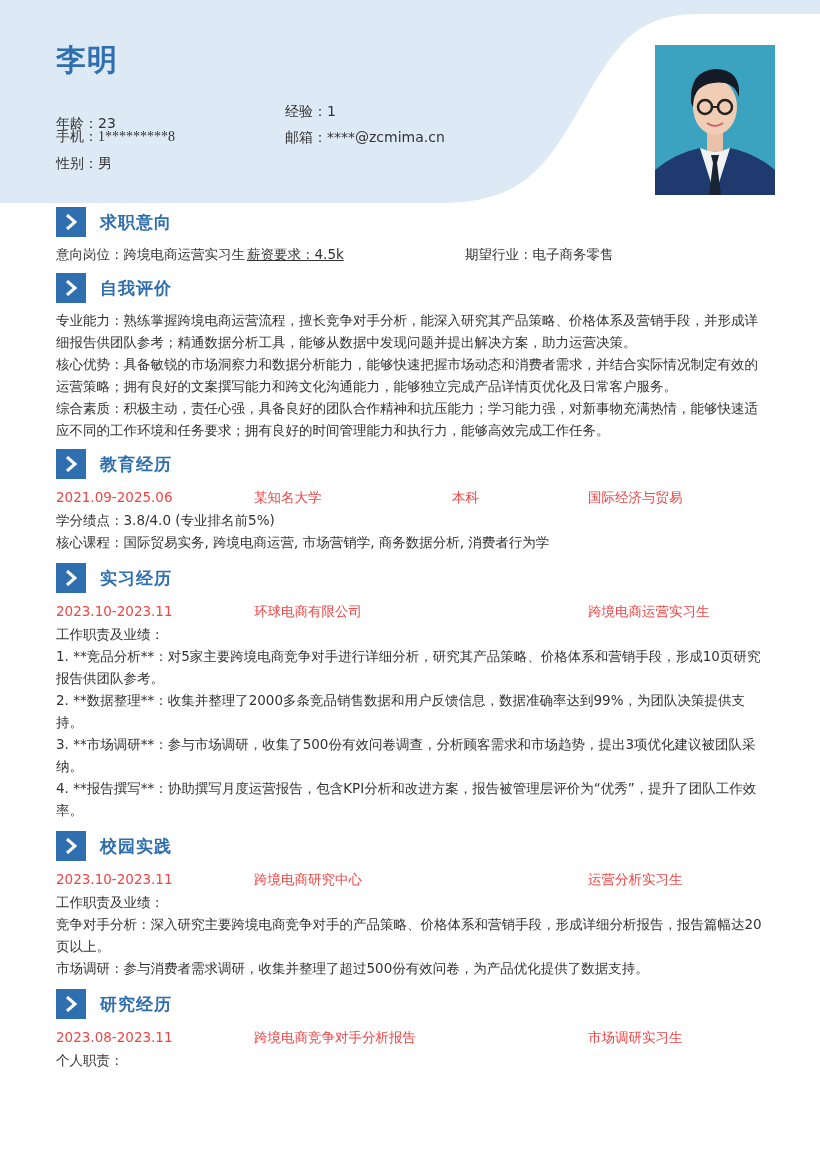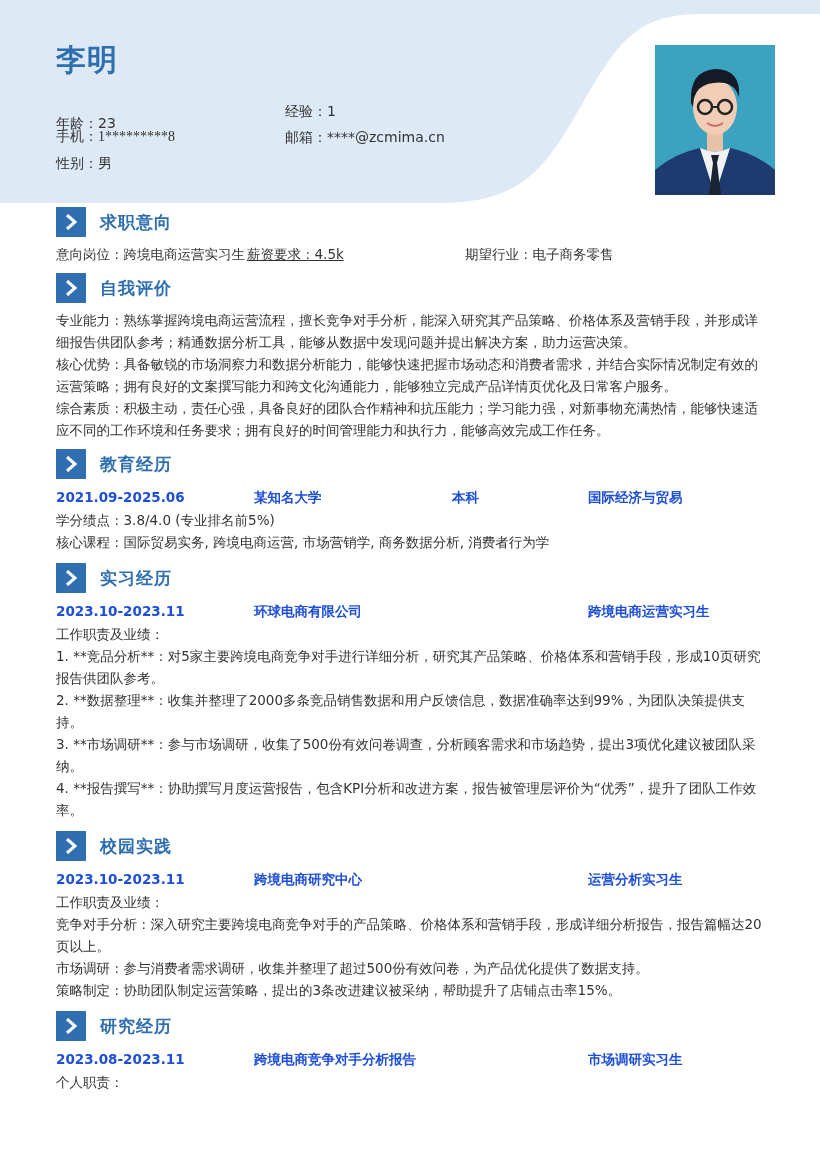--- a/index.html
+++ b/index.html
@@ -11,21 +11,21 @@
   .name { position: absolute; left: 56px; top: 40px; font-size: 30px; font-weight: bold; color: #2f6fb0; letter-spacing: 1px; }
   .info-row { position: absolute; font-size: 14px; color: #333; line-height: 20px; }
   .photo { position: absolute; left: 655px; top: 45px; width: 120px; height: 150px; background: #3aa0bd; overflow: hidden; }
 
   .content { position: absolute; left: 56px; top: 203px; width: 710px; z-index: 1; }
   .section { margin-bottom: 6px; }
   .sec-head { display: flex; align-items: center; height: 30px; margin-top: 4px; margin-bottom: 6px; }
   .sec-icon { width: 30px; height: 30px; background: #2f6fb0; display: flex; align-items: center; justify-content: center; }
   .sec-title { margin-left: 14px; font-size: 17px; font-weight: bold; color: #2f6fb0; letter-spacing: 1px; }
   .para { font-size: 13.5px; line-height: 22px; color: #333; }
-  .row-head { display: flex; font-size: 13.5px; font-weight: bold; color: #1d4ed8; line-height: 24px; }
+  .row-head { display: flex; font-size: 13.5px; font-weight: normal; color: #ef4444; line-height: 24px; }
   .c1 { width: 198px; }
   .c2 { width: 198px; }
   .c3 { width: 136px; }
   .c2w { width: 334px; }
   .intent { display: flex; font-size: 13.5px; line-height: 22px; margin-top: 2px; margin-bottom: 8px; }
 </style>
 </head>
 <body>
 
 <svg class="header-bg" viewBox="0 0 820 210" preserveAspectRatio="none">
@@ -140,21 +140,20 @@
       <div class="sec-title">校园实践</div>
     </div>
     <div class="row-head">
       <span class="c1">2023.10-2023.11</span>
       <span class="c2w">跨境电商研究中心</span>
       <span>运营分析实习生</span>
     </div>
     <div class="para">工作职责及业绩：</div>
     <div class="para">竞争对手分析：深入研究主要跨境电商竞争对手的产品策略、价格体系和营销手段，形成详细分析报告，报告篇幅达20页以上。</div>
     <div class="para">市场调研：参与消费者需求调研，收集并整理了超过500份有效问卷，为产品优化提供了数据支持。</div>
-    <div class="para">策略制定：协助团队制定运营策略，提出的3条改进建议被采纳，帮助提升了店铺点击率15%。</div>
   </div>
 
   <div class="section" style="margin-top:10px;">
     <div class="sec-head">
       <div class="sec-icon">
         <svg width="14" height="16" viewBox="0 0 14 16">
             <path d="M3 1 L11 8 L3 15" fill="none" stroke="#fff" stroke-width="3"></path>
           </svg>
       </div>
       <div class="sec-title">研究经历</div>

